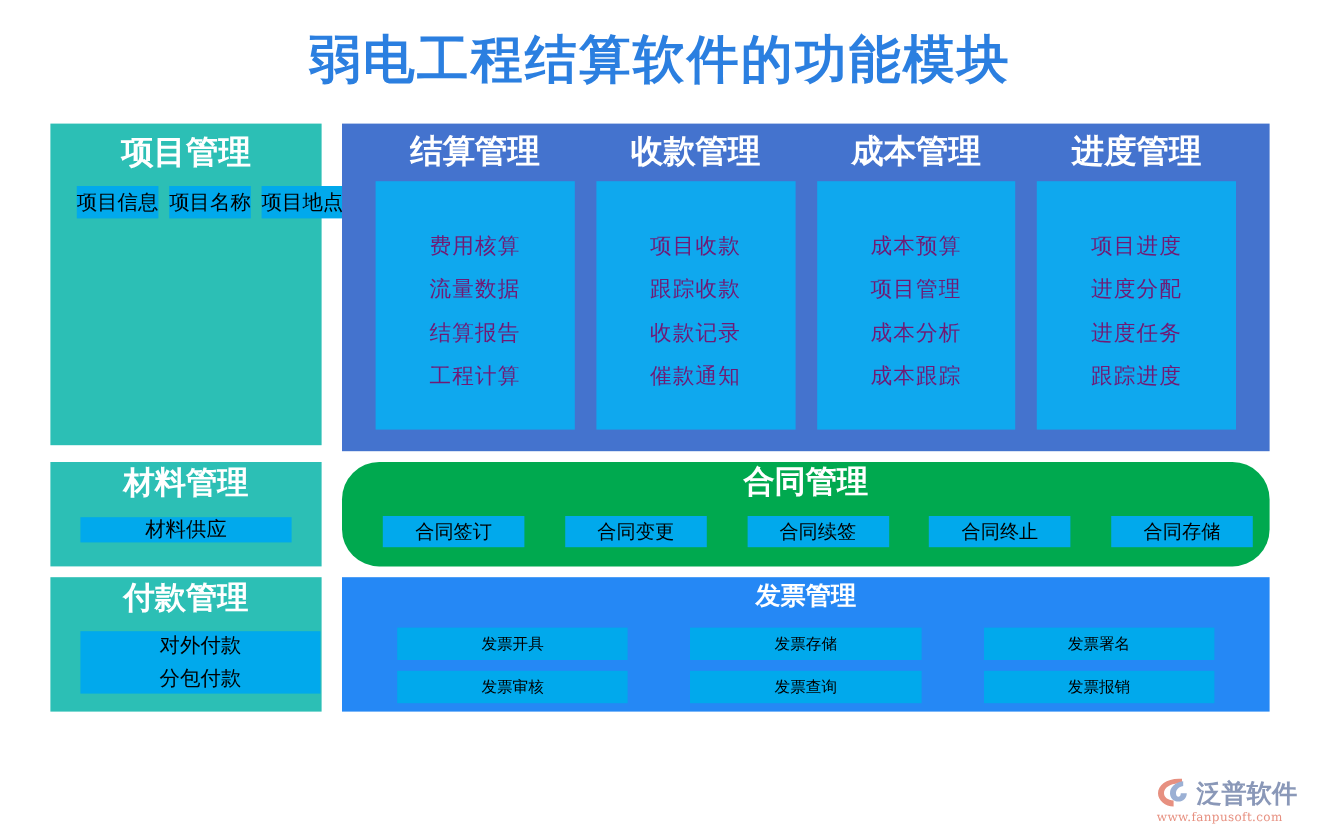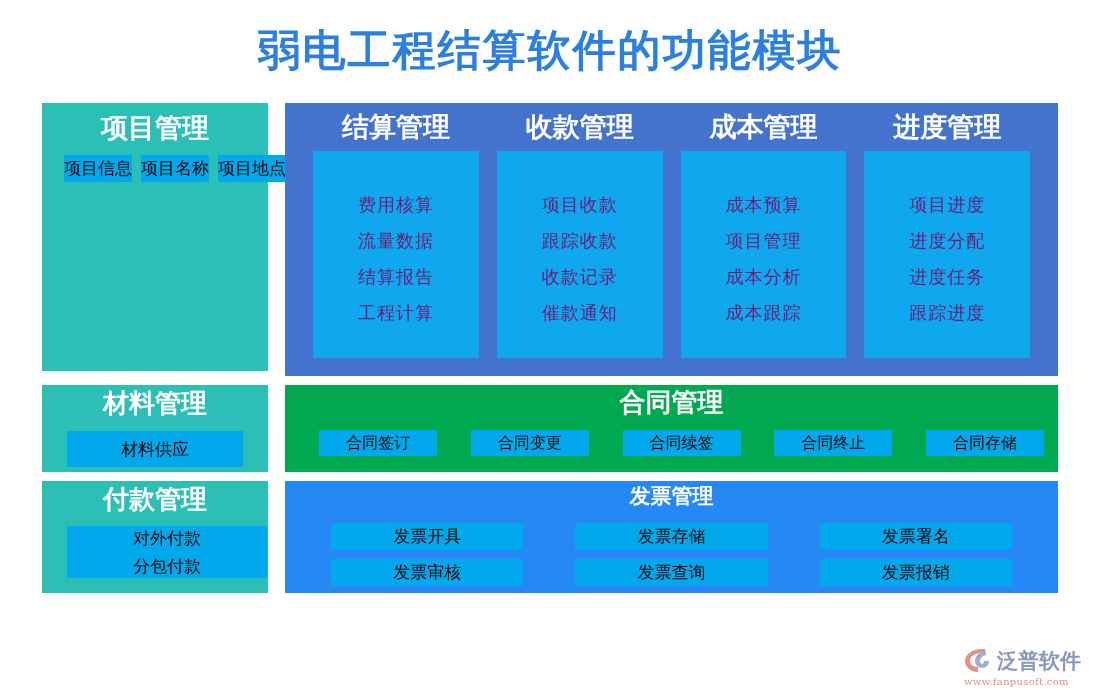--- a/index.html
+++ b/index.html
@@ -109,29 +109,30 @@
   }
 
   
   #panel-material {
     left: 42px; top: 385px; width: 226px; height: 87px;
     background: #2CBFB5;
   }
   #panel-material .panel-title { font-size: 26px; margin-top: 4px; }
   #panel-material .chip {
     position: absolute;
-    left: 25px; top: 46px; width: 176px; height: 36px;
+    left: 25px; top: 46px; width: 176px; height: 21px;
     font-size: 17px;
     font-family: Liberation Mono, monospace;
   }
 
   
   #panel-contract {
     left: 285px; top: 385px; width: 773px; height: 87px;
     background: #00A94F;
+    border-radius: 31px;
   }
   #panel-contract .panel-title { font-size: 26px; margin-top: 3px; }
   #panel-contract .chip-row {
     position: absolute;
     left: 14px; right: 14px; top: 45px;
     display: flex;
     justify-content: space-between;
   }
   #panel-contract .chip { width: 118px; height: 26px; font-size: 16px; margin-left: 20px; }
 
@@ -159,21 +160,21 @@
   #panel-invoice .panel-title { font-size: 21px; margin-top: 3px; }
   #panel-invoice .grid {
     position: absolute;
     left: 46px; right: 46px; top: 42px;
     display: grid;
     grid-template-columns: repeat(3, 1fr);
     grid-auto-rows: 27px;
     row-gap: 9px;
     column-gap: 52px;
   }
-  #panel-invoice .chip { font-size: 17px; height: 27px; }
+  #panel-invoice .chip { font-size: 13px; height: 27px; }
 
   
   #brand-logo {
     position: absolute;
     left: 963px; top: 645px;
     width: 130px; height: 48px;
   }
   #brand-logo .logo-row {
     display: flex;
     align-items: flex-end;

